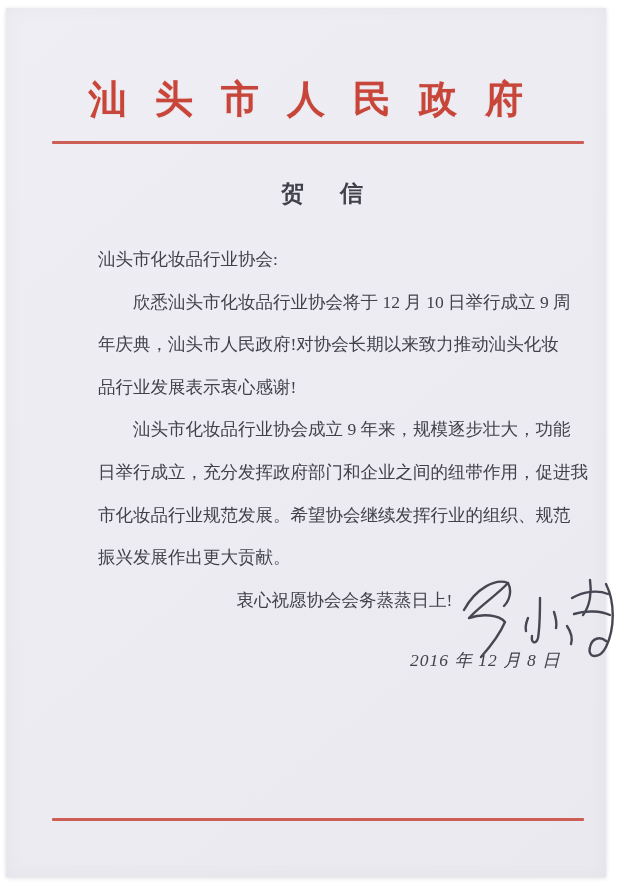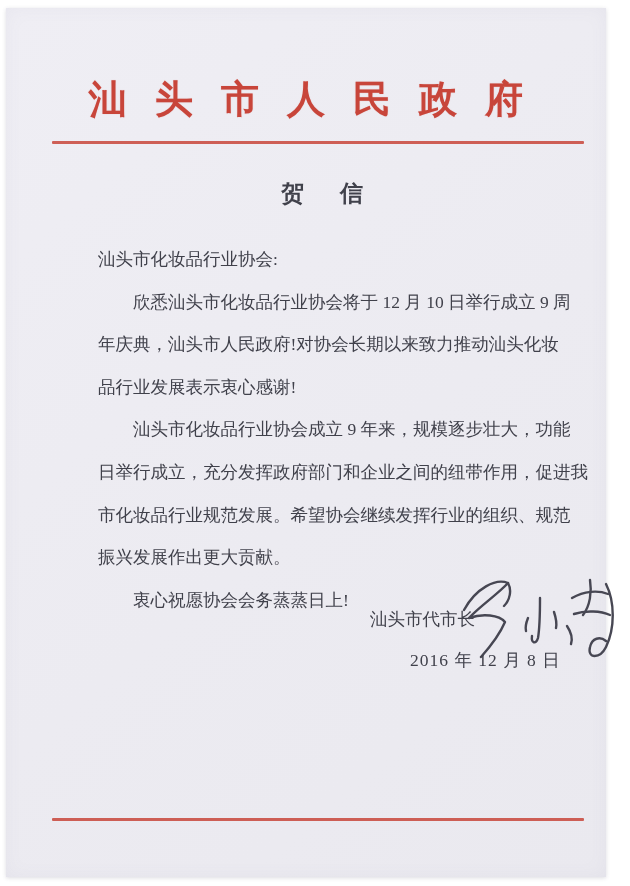--- a/index.html
+++ b/index.html
@@ -35,35 +35,35 @@
   .letter-title{
     position:absolute;top:170px;left:16px;width:100%;margin:0;
     text-align:center;font-size:23px;font-weight:600;color:var(--ink);
     word-spacing:30px;white-space:nowrap;
   }
   .body-text{
     position:absolute;top:224px;left:80px;width:482px;
     font-size:17.5px;line-height:30.6px;color:var(--ink);
   }
   .body-text p{margin:12px;white-space:nowrap;}
-  .body-text p.indent{padding-left:35px;}
+  .body-text p.indent{padding-left:35px;text-align:center;}
   .signer-row{
     position:absolute;top:599px;left:364px;
     font-size:17.5px;color:var(--ink);white-space:nowrap;
   }
   .signature-svg{
     position:absolute;left:448px;top:560px;width:170px;height:96px;
   }
   .signature-svg path{
     fill:none;stroke:#474753;stroke-width:2.4;
     stroke-linecap:round;stroke-linejoin:round;
   }
   .date-line{
     position:absolute;top:640px;left:404px;
-    font-size:17.5px;color:var(--ink);letter-spacing:1px;white-space:nowrap;
+    font-size:17.5px;color:var(--ink);letter-spacing:1px;white-space:nowrap;font-style:italic;
   }
 </style>
 </head>
 <body>
 
 <div class="page">
   <div class="paper">
 
     <div class="org-title">汕头市人民政府</div>
 
@@ -76,21 +76,20 @@
       <p class="indent">欣悉汕头市化妆品行业协会将于 12 月 10 日举行成立 9 周</p>
       <p>年庆典，汕头市人民政府!对协会长期以来致力推动汕头化妆</p>
       <p>品行业发展表示衷心感谢!</p>
       <p class="indent">汕头市化妆品行业协会成立 9 年来，规模逐步壮大，功能</p>
       <p>日举行成立，充分发挥政府部门和企业之间的纽带作用，促进我</p>
       <p>市化妆品行业规范发展。希望协会继续发挥行业的组织、规范</p>
       <p>振兴发展作出更大贡献。</p>
       <p class="indent">衷心祝愿协会会务蒸蒸日上!</p>
     </div>
 
-    <div class="signer-row">汕头市代市长</div>
 
     <svg class="signature-svg" viewBox="0 0 170 96" aria-label="刘小涛">
 
       <path d="M10,42 C22,20 42,10 54,15 C44,26 26,38 15,50 C29,45 45,47 51,54 C45,68 35,80 27,89"></path>
       <path d="M54,15 C58,22 56,32 50,38"></path>
       <path d="M74,50 C72,55 71,59 72,63"></path>
       <path d="M86,30 C86,44 86,58 84,70 C82,77 77,75 78,68"></path>
       <path d="M100,44 C102,50 103,55 102,60"></path>
       <path d="M118,30 C130,23 144,22 154,26"></path>
       <path d="M136,12 C138,24 136,38 129,47"></path>

